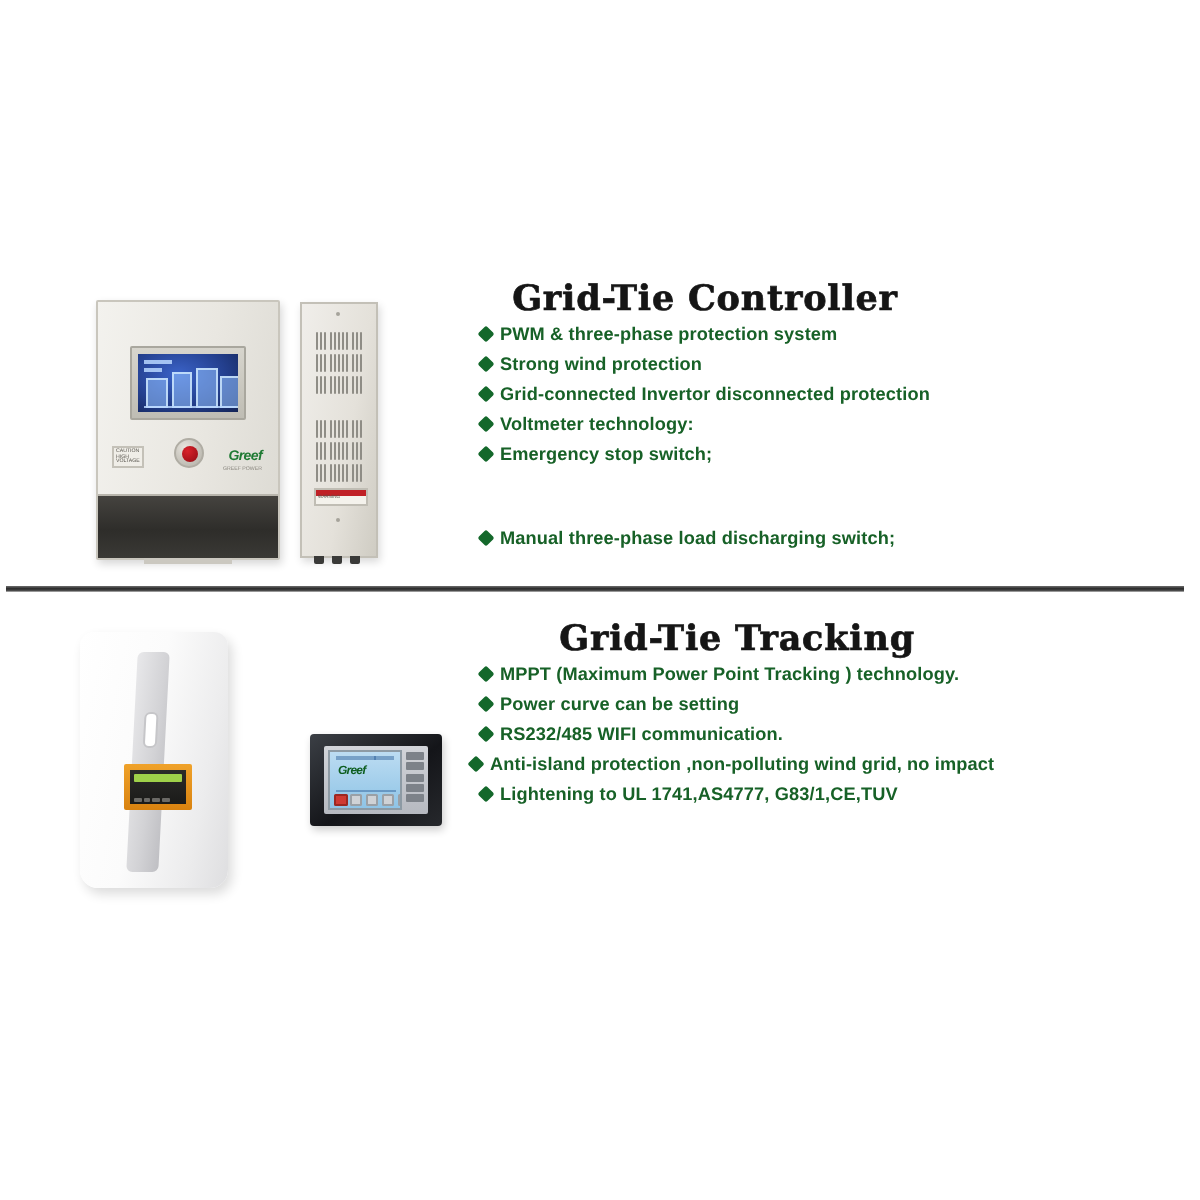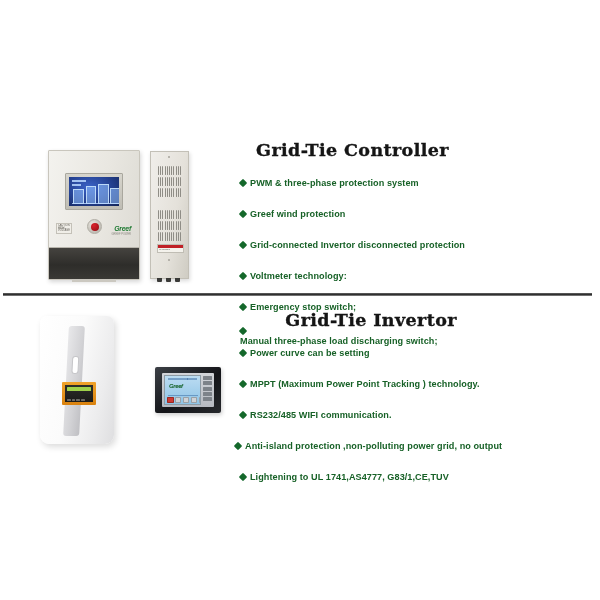--- a/index.html
+++ b/index.html
@@ -59,23 +59,22 @@
   }
   .feature-item {
     display: flex;
     align-items: flex-start;
     font-size: 9.1px;
     font-weight: bold;
     line-height: 15px;
     color: #176127;
     white-space: nowrap;
     letter-spacing: 0.07px;
-    margin-top: 16px;
-  }
-  .feature-item.spaced { margin-top: 9px; flex-direction: column; }
+  }
+  .feature-item.spaced { margin-top: 27px; }
   .feature-item.tight  { margin-left: -5px; }
   .bullet-diamond {
     flex: 0 0 auto;
     width: 6px;
     height: 6px;
     margin: 4px 4px 0 0;
     background: #14682b;
     transform: rotate(45deg);
     border-radius: 1px;
   }
@@ -549,21 +548,21 @@
 
     <div class="section-copy" style="left:240px;">
       <div class="product-title">Grid-Tie Controller</div>
       <ul class="feature-list" id="controller-features">
           <li class="feature-item">
             <span class="bullet-diamond"></span>
             <span>PWM &amp; three-phase protection system</span>
           </li>
           <li class="feature-item">
             <span class="bullet-diamond"></span>
-            <span>Greef wind protection</span>
+            <span>Strong wind protection</span>
           </li>
           <li class="feature-item">
             <span class="bullet-diamond"></span>
             <span>Grid-connected Invertor disconnected protection</span>
           </li>
           <li class="feature-item">
             <span class="bullet-diamond"></span>
             <span>Voltmeter technology:</span>
           </li>
           <li class="feature-item">
@@ -622,37 +621,37 @@
             <i class="hmi-sidekey"></i>
             <i class="hmi-sidekey"></i>
             <i class="hmi-sidekey"></i>
             <i class="hmi-sidekey"></i>
           </div>
         </div>
       </div>
     </div>
 
     <div class="section-copy" style="left:240px;">
-      <div class="product-title">Grid-Tie Invertor</div>
+      <div class="product-title">Grid-Tie Tracking</div>
       <ul class="feature-list" id="inverter-features">
           <li class="feature-item">
             <span class="bullet-diamond"></span>
+            <span>MPPT (Maximum Power Point Tracking ) technology.</span>
+          </li>
+          <li class="feature-item">
+            <span class="bullet-diamond"></span>
             <span>Power curve can be setting</span>
           </li>
           <li class="feature-item">
             <span class="bullet-diamond"></span>
-            <span>MPPT (Maximum Power Point Tracking ) technology.</span>
-          </li>
-          <li class="feature-item">
-            <span class="bullet-diamond"></span>
             <span>RS232/485 WIFI communication.</span>
           </li>
           <li class="feature-item tight">
             <span class="bullet-diamond"></span>
-            <span>Anti-island protection ,non-polluting power grid, no output</span>
+            <span>Anti-island protection ,non-polluting wind grid, no impact</span>
           </li>
           <li class="feature-item">
             <span class="bullet-diamond"></span>
             <span>Lightening to UL 1741,AS4777, G83/1,CE,TUV</span>
           </li>
         </ul>
     </div>
   </div>
 
 </div>

